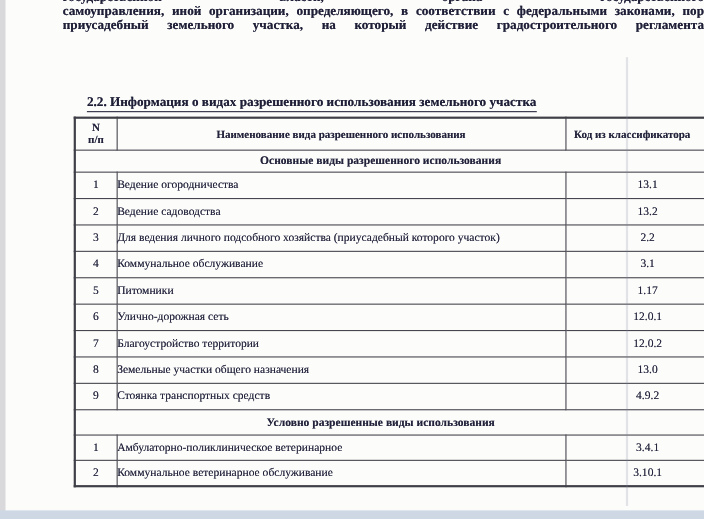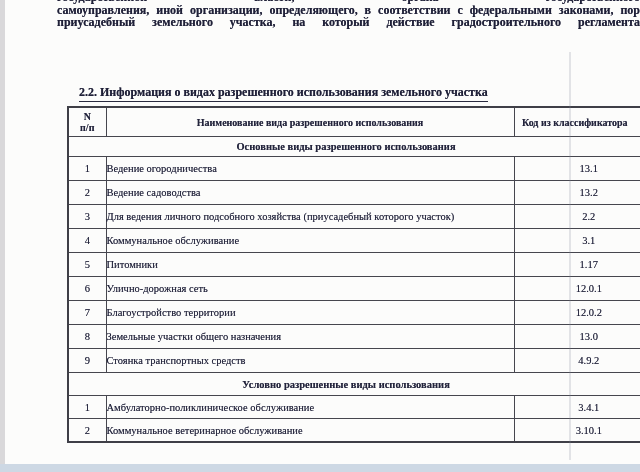--- a/index.html
+++ b/index.html
@@ -156,21 +156,21 @@
       <td class="nm">Стоянка транспортных средств</td>
       <td class="cd">4.9.2</td>
     </tr>
 
     <tr class="sec sec2">
       <td colspan="3">Условно разрешенные виды использования</td>
     </tr>
 
     <tr class="rl">
       <td class="num">1</td>
-      <td class="nm">Амбулаторно-поликлиническое обслуживание</td>
+      <td class="nm">Амбулаторно-поликлиническое ветеринарное</td>
       <td class="cd">3.4.1</td>
     </tr>
     <tr class="rl">
       <td class="num">2</td>
       <td class="nm">Коммунальное ветеринарное обслуживание</td>
       <td class="cd">3.10.1</td>
     </tr>
   </tbody>
 </table>
 

